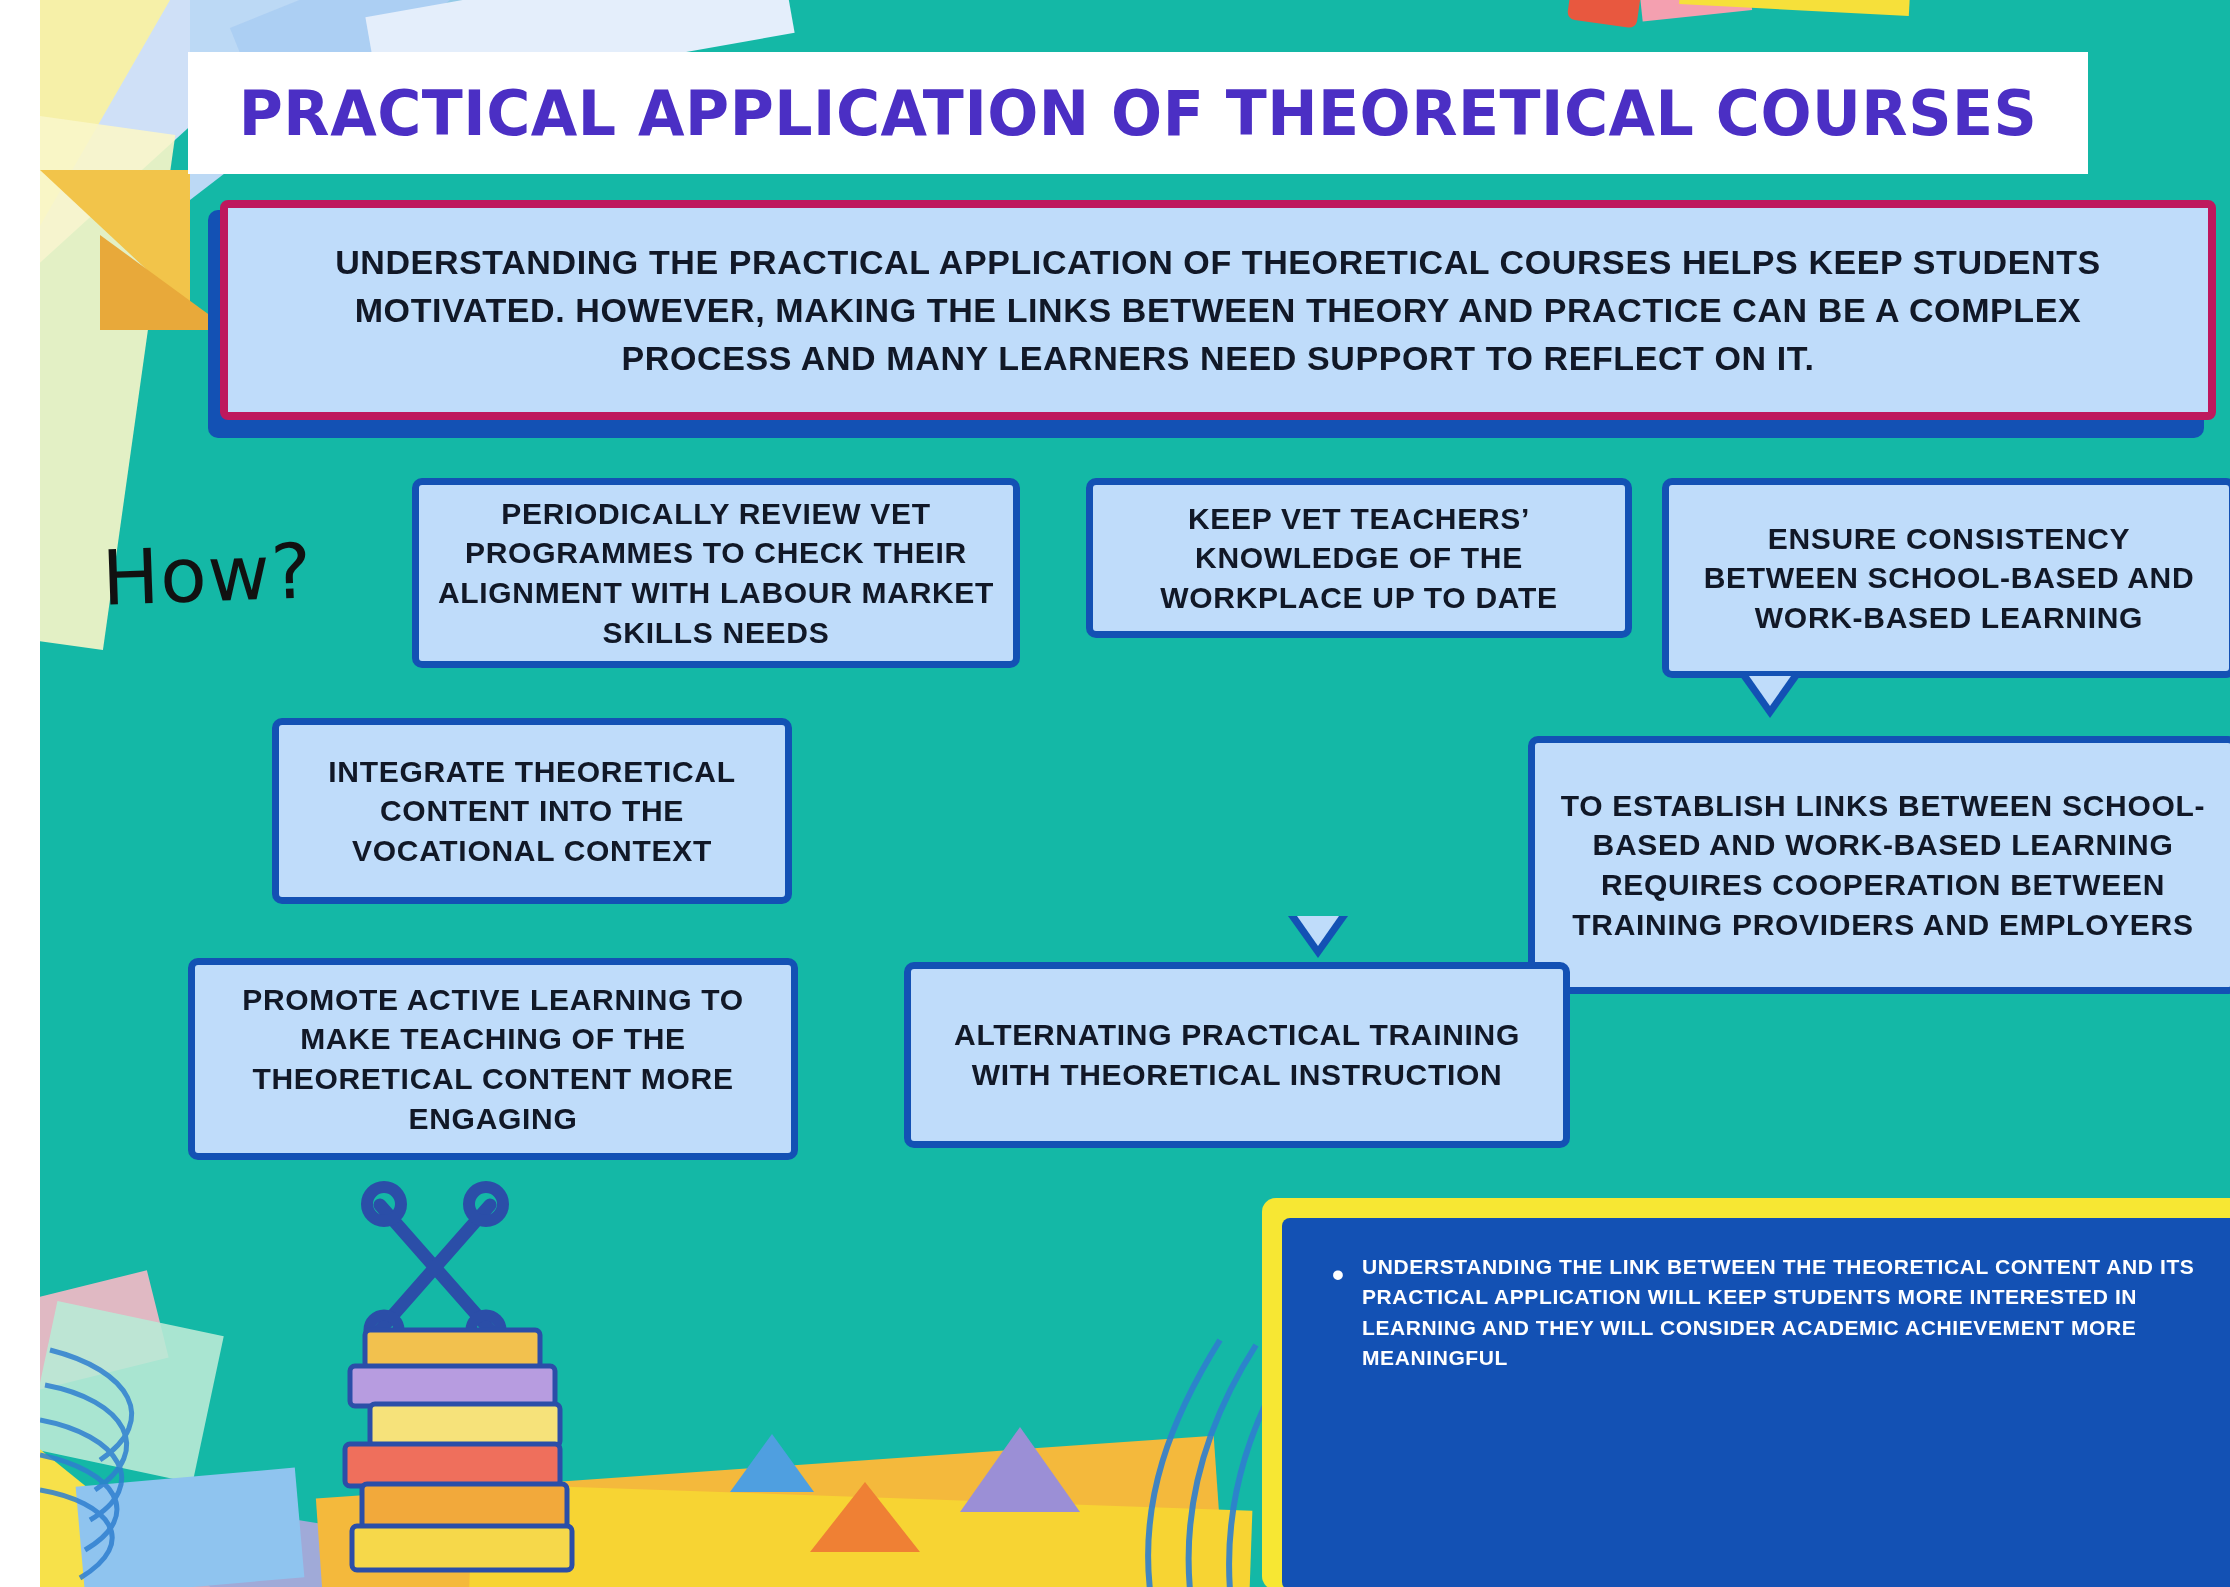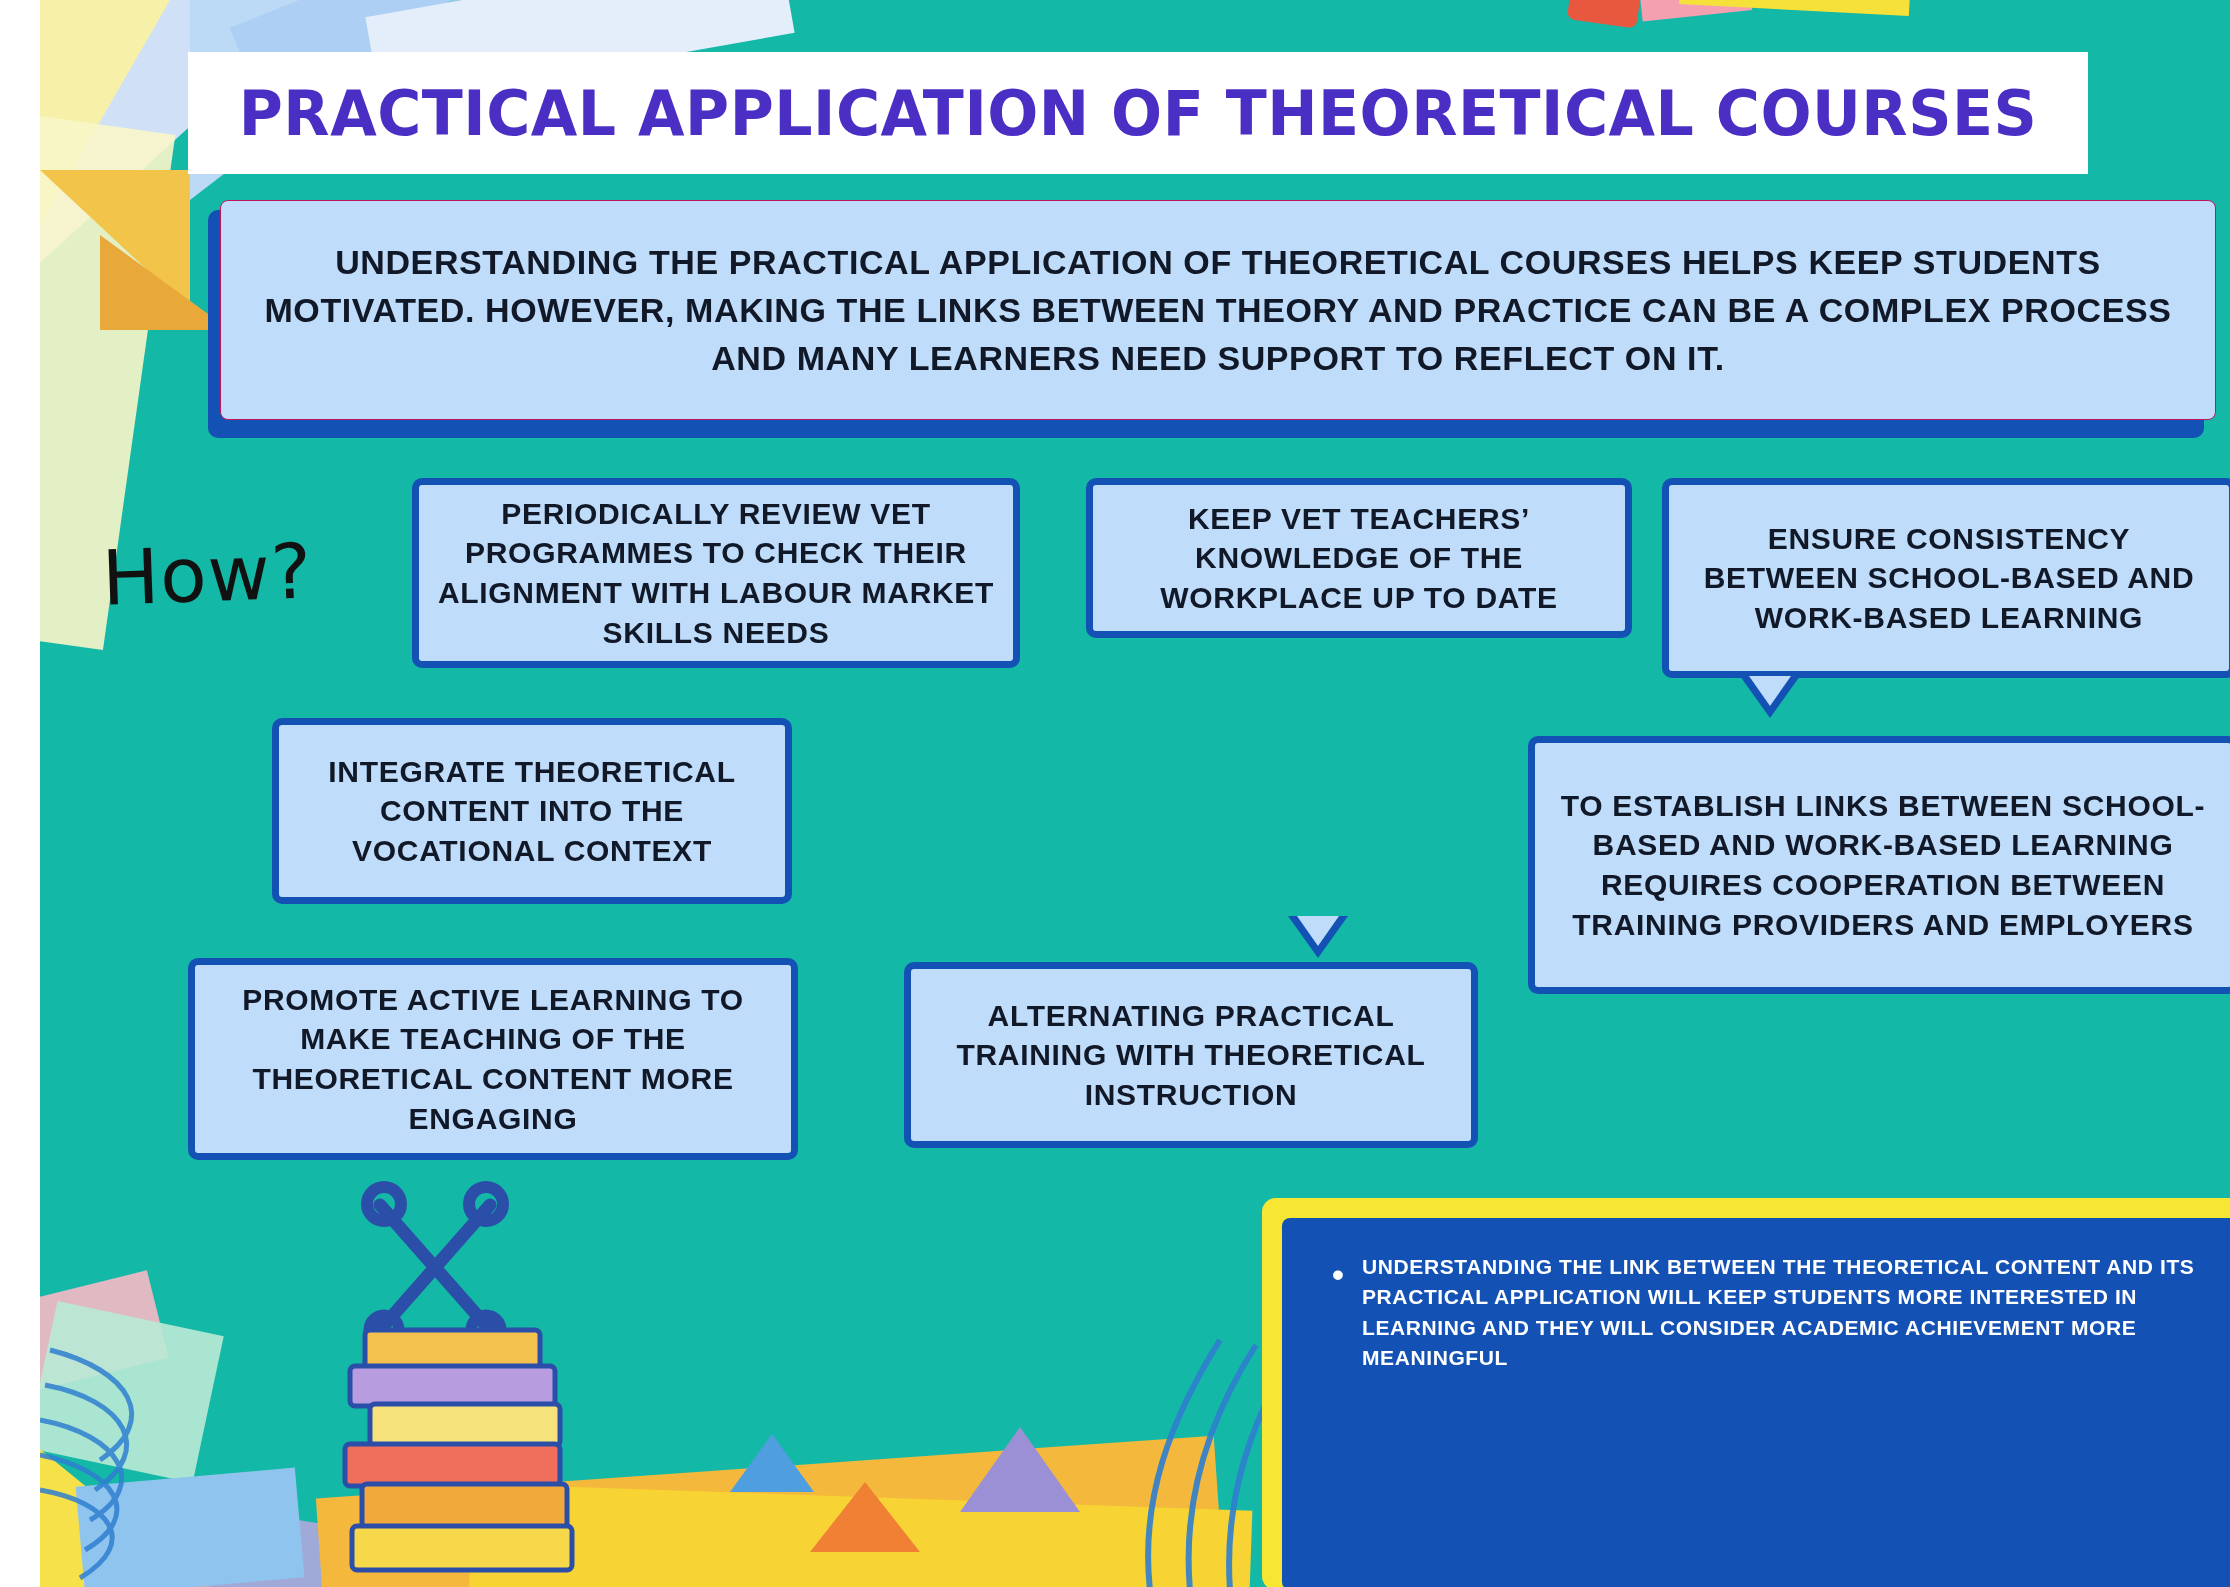--- a/index.html
+++ b/index.html
@@ -190,21 +190,21 @@
     left: 168px; top: 210px;
     width: 1996px; height: 228px;
     background: #1351b4;
     border-radius: 10px;
   }
   .intro-box {
     position: absolute;
     left: 180px; top: 200px;
     width: 1996px; height: 220px;
     background: #bfdcfa;
-    border: 1px solid #be185d;
+    border: 8px solid #be185d;
     border-radius: 8px;
     display: flex; align-items: center; justify-content: center;
     padding: 0 40px;
   }
   .intro-text {
     font-size: 34px;
     font-weight: 700;
     letter-spacing: 0.6px;
     line-height: 1.42;
     color: #111827;
@@ -398,21 +398,21 @@
   <div class="arrow" style="left:1248px; top:916px;"></div>
 
   <div class="card" style="left:148px; top:958px; width:610px; height:202px;">
     <p>Promote active learning to make teaching of the theoretical content more engaging</p>
   </div>
 
   <div class="card" style="left:1488px; top:736px; width:710px; height:258px;">
     <p>To establish links between school-based and work-based learning requires cooperation between training providers and employers</p>
   </div>
 
-  <div class="card" style="left:864px; top:962px; width:574px; height:186px;">
+  <div class="card" style="left:864px; top:962px; width:666px; height:186px;">
     <p>Alternating practical training with theoretical instruction</p>
   </div>
 
   <div class="concl-outline"></div>
   <div class="concl-box">
     <ul>
       <li>Understanding the link between the theoretical content and its practical application will keep students more interested in learning and they will consider academic achievement more meaningful</li>
     </ul>
   </div>
 

